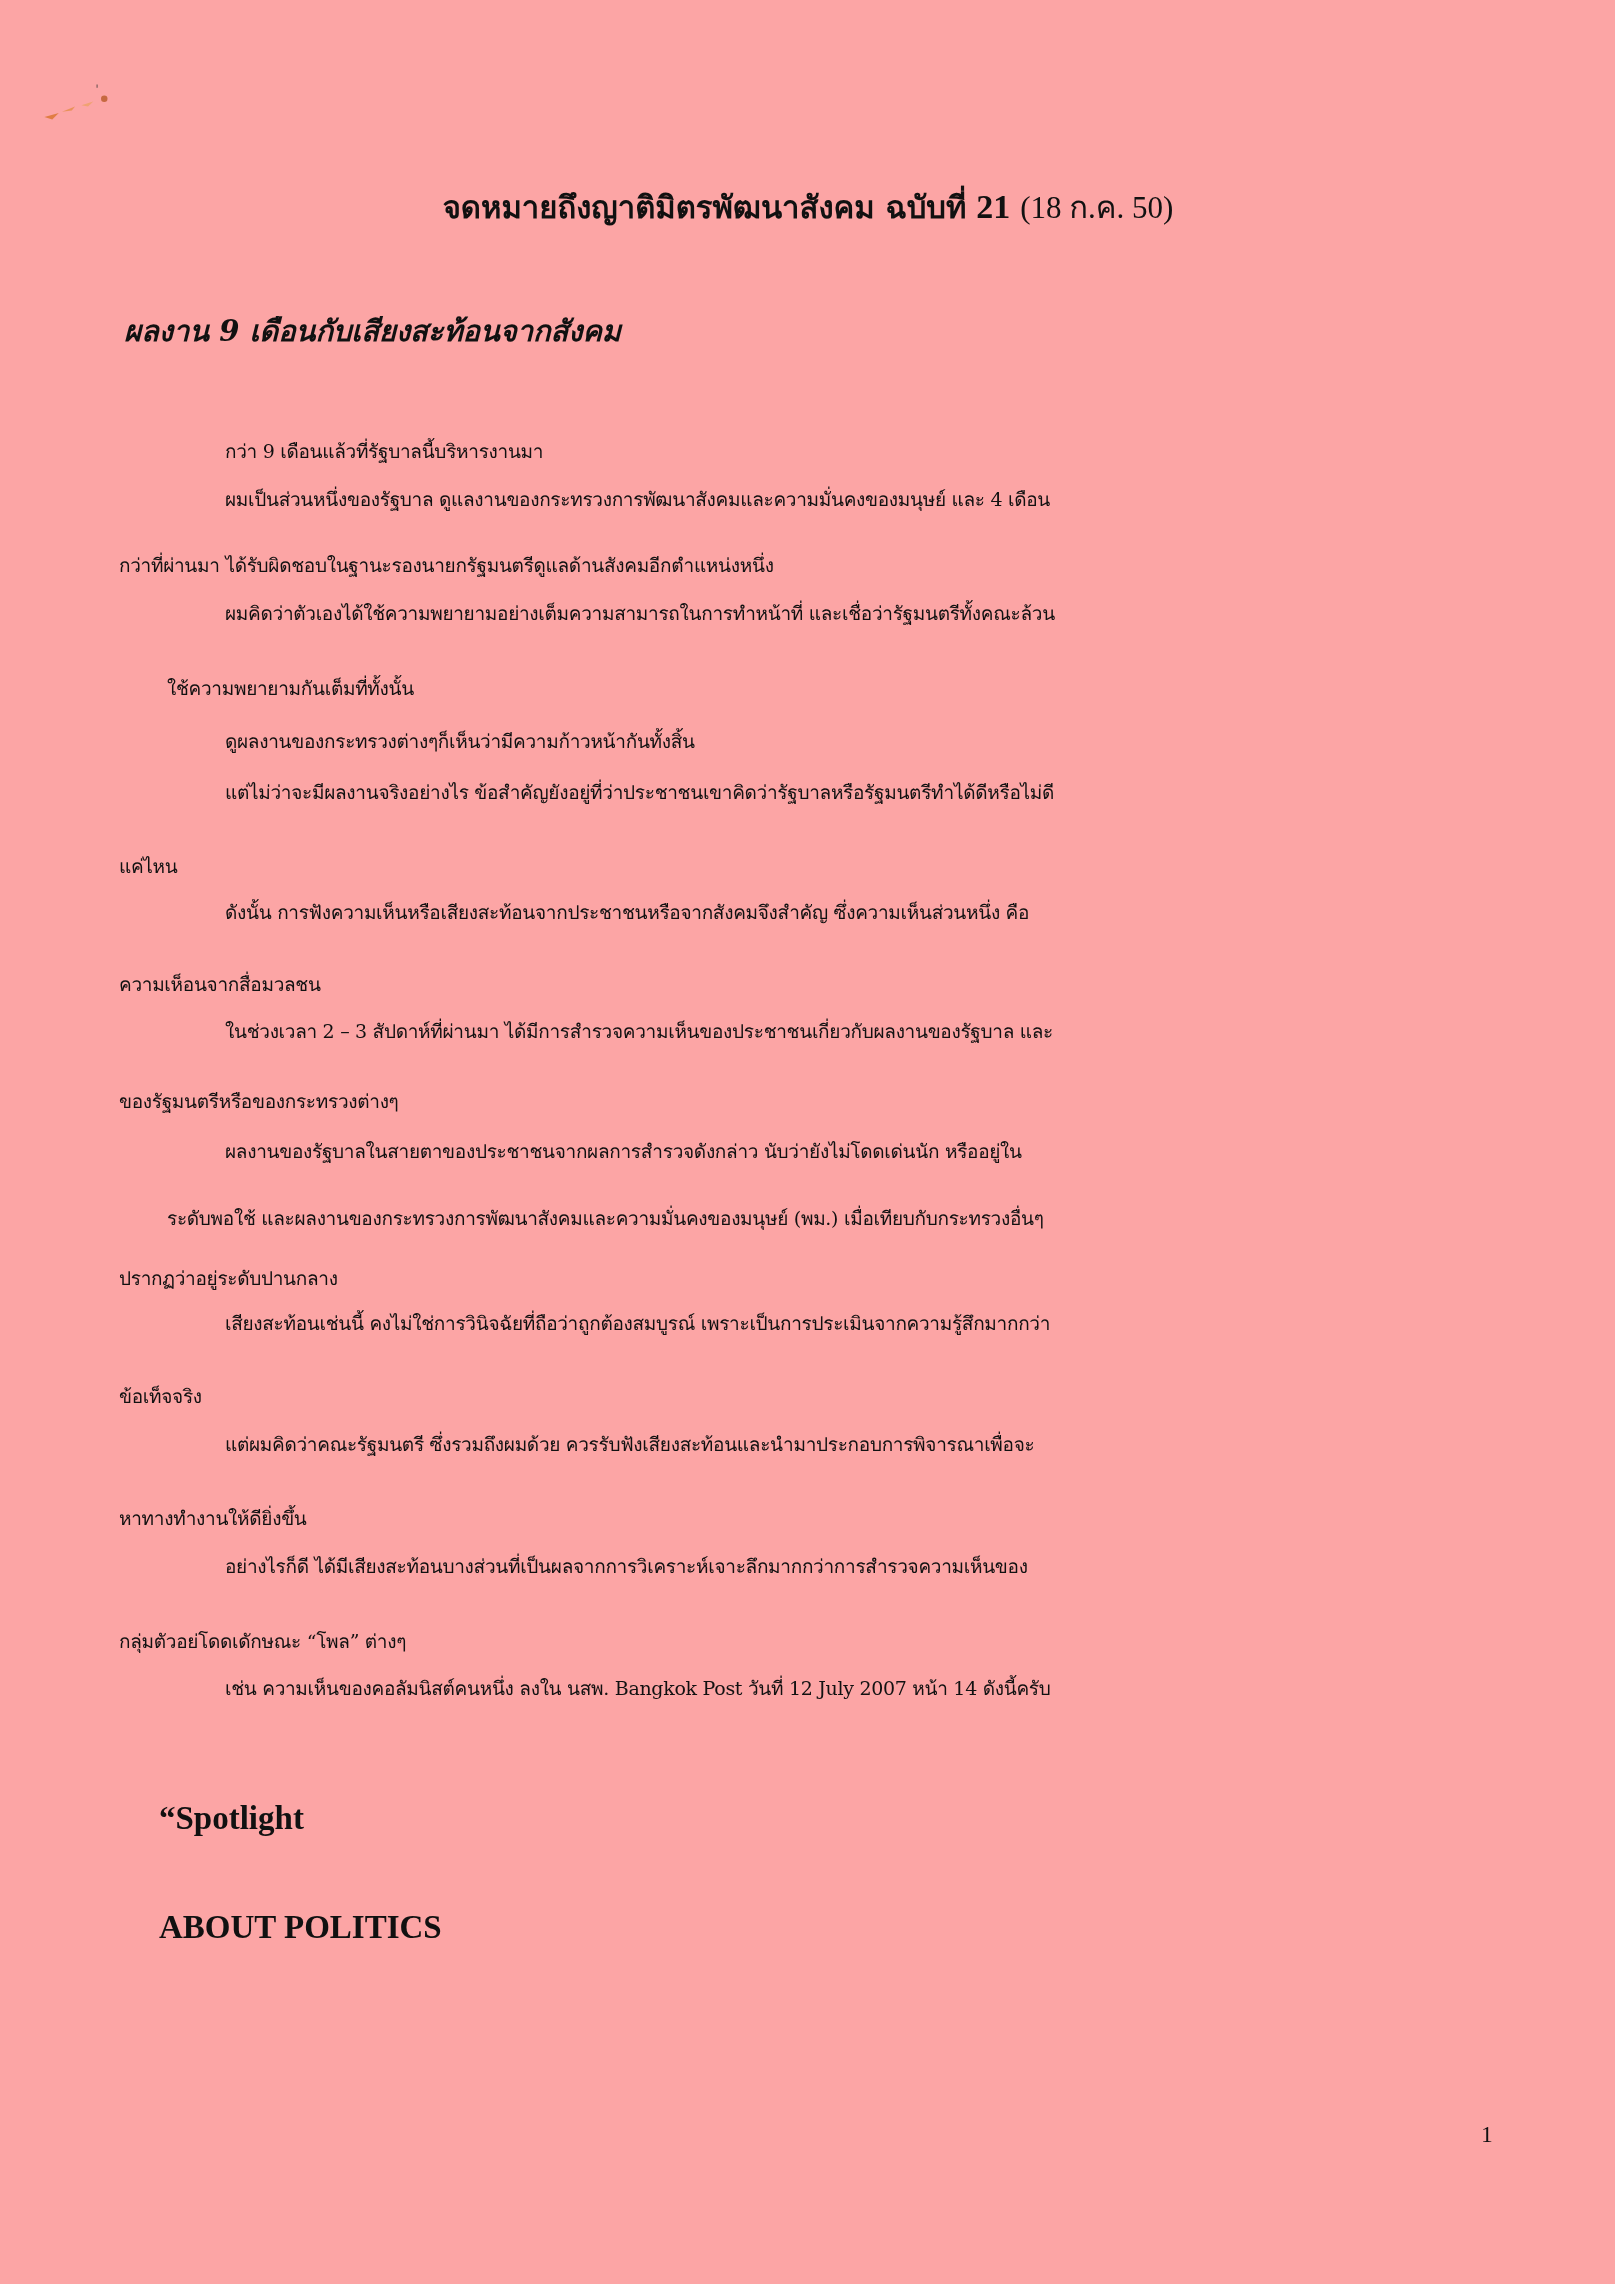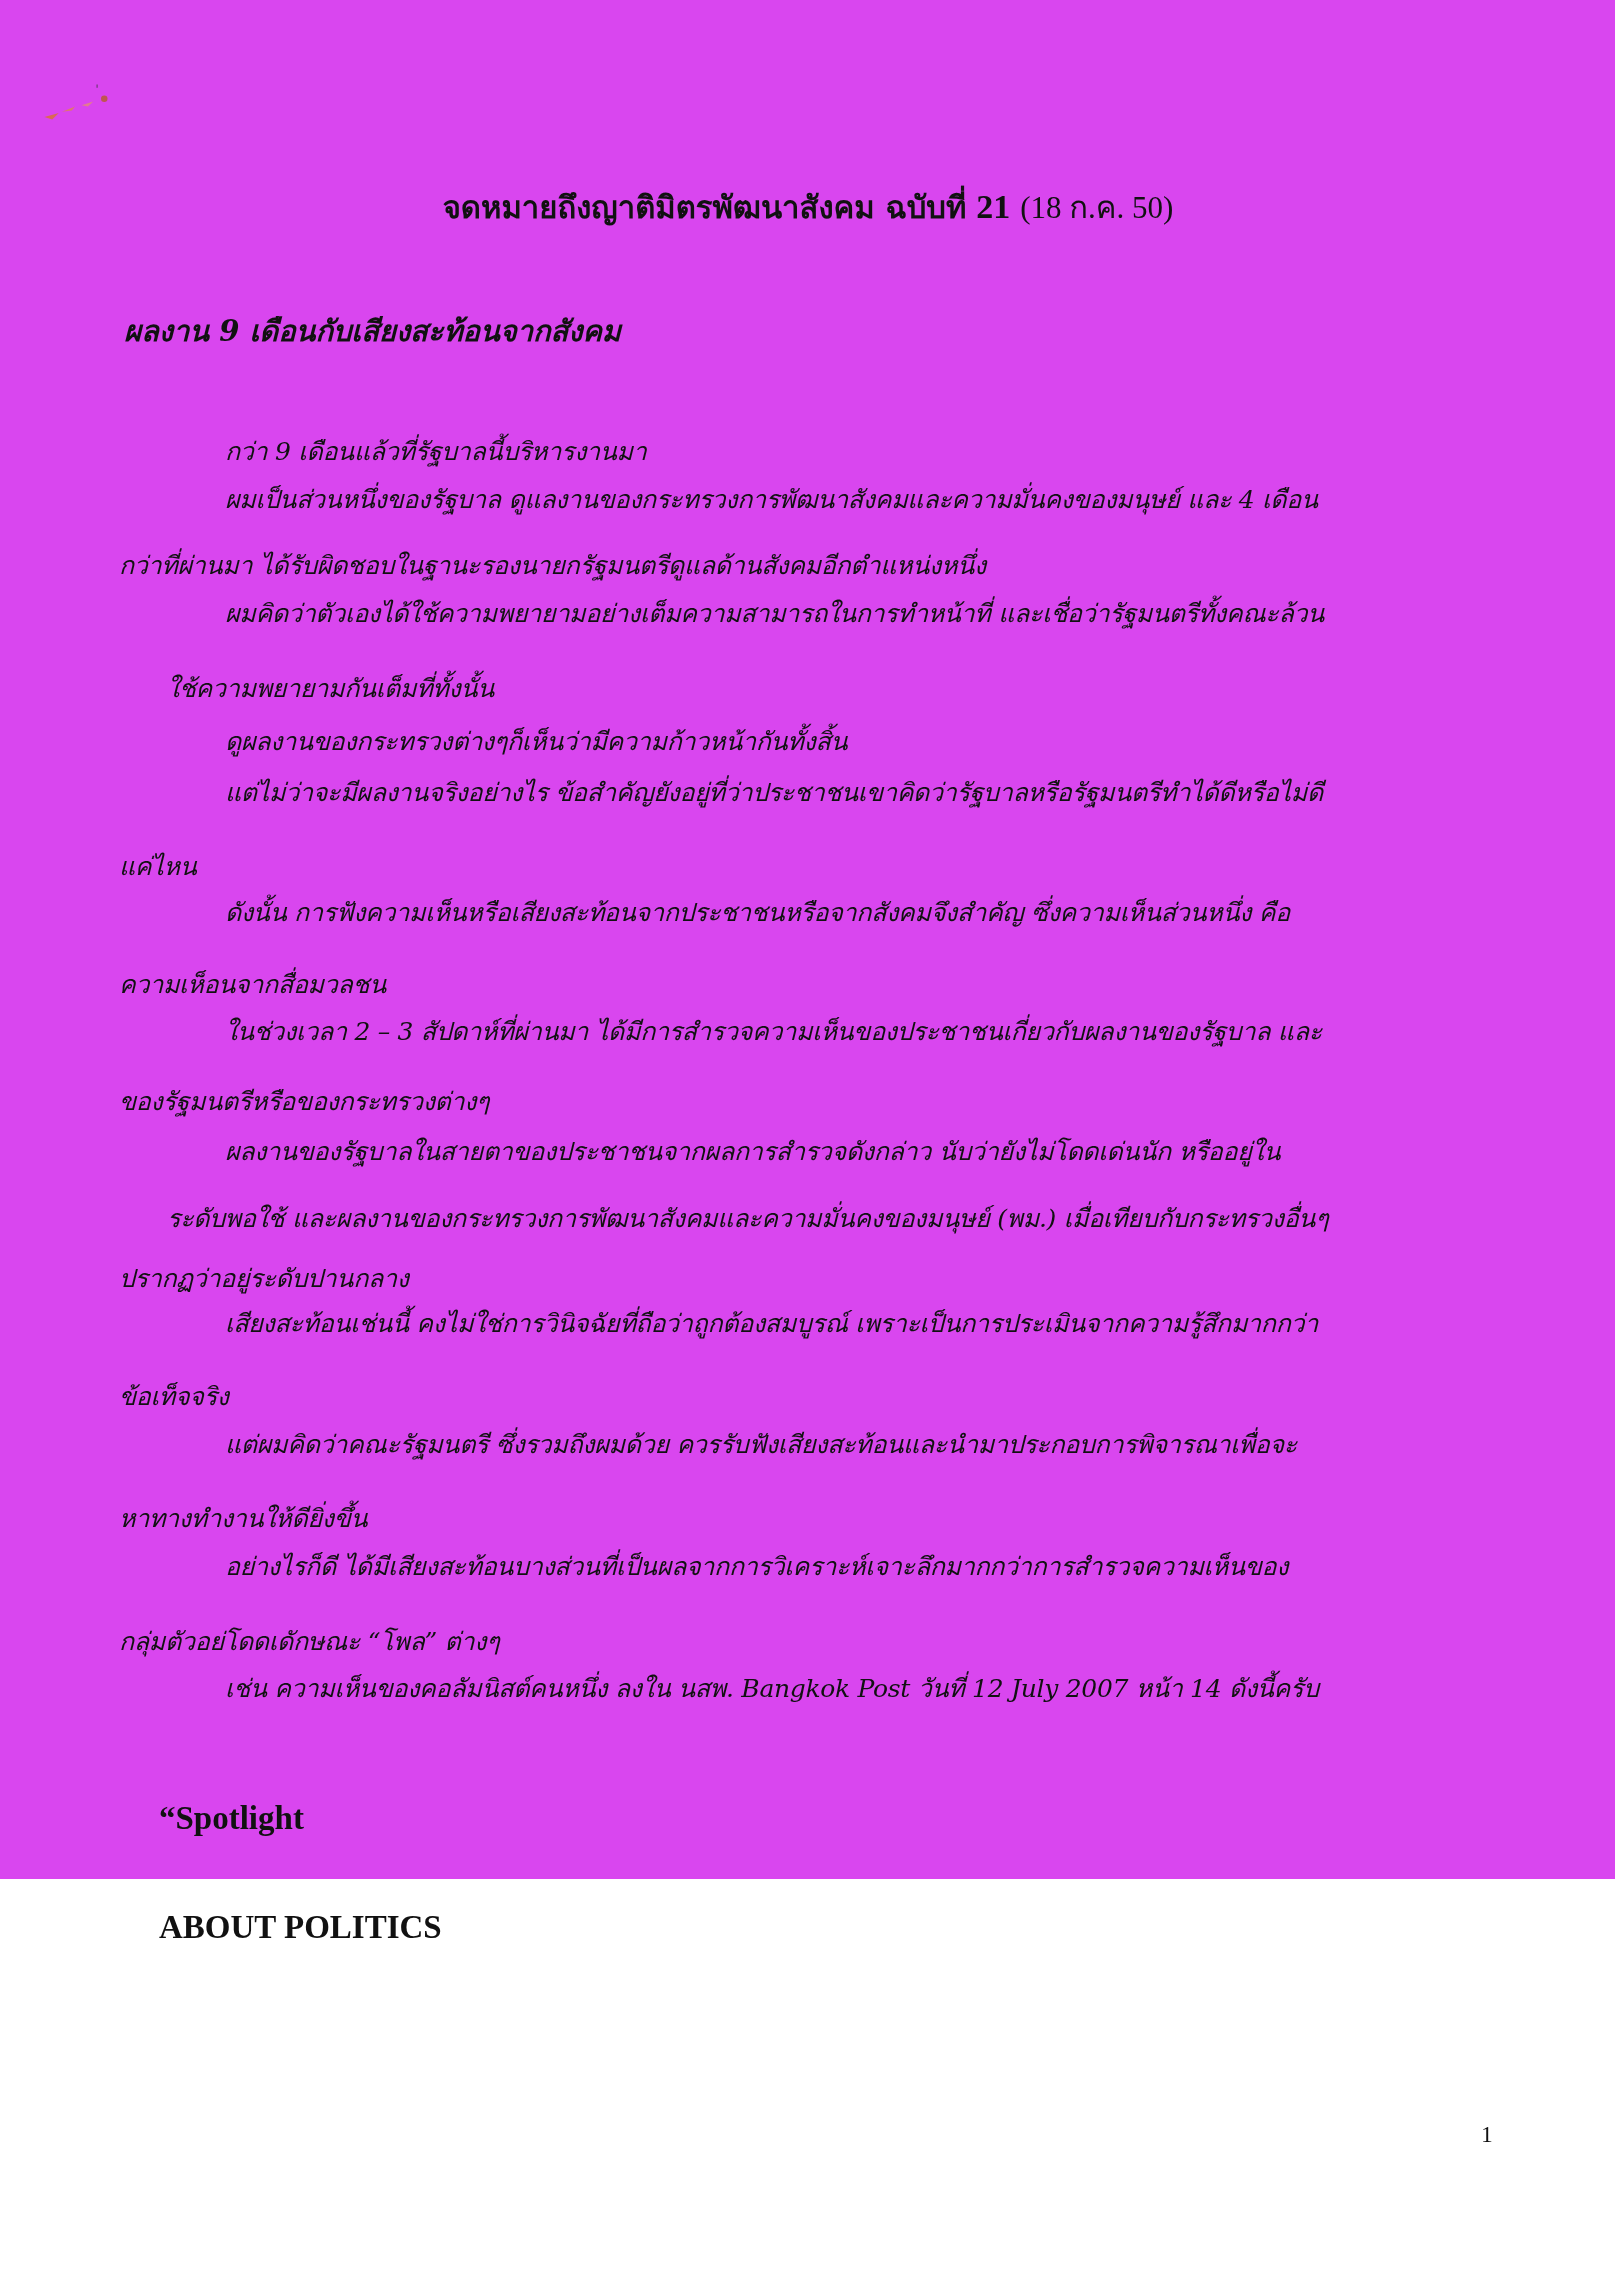--- a/index.html
+++ b/index.html
@@ -12,22 +12,22 @@
       height: 2284px;
       position: relative;
       overflow: hidden;
       color: #111111;
       font-family: "DejaVu Serif", "Liberation Serif", serif;
     }
     .page {
       position: absolute;
       left: 0; top: 0;
       width: 1616px;
-      height: 1879px;
-      background: #d946ef;
+      height: 2284px;
+      background: #fca5a5;
     }
     .stain {
       position: absolute;
       left: 26px;
       top: 78px;
       width: 98px;
       height: 52px;
     }
     .title {
       position: absolute;
@@ -48,24 +48,23 @@
       top: 308px;
       font-size: 29px;
       line-height: 46px;
       font-style: italic;
       font-weight: bold;
       white-space: nowrap;
     }
     .line {
       position: absolute;
       white-space: nowrap;
-      font-size: 25px;
+      font-size: 19px;
       line-height: 39px;
       letter-spacing: -0.3px;
-      font-style: italic;
     }
     .indent { left: 225px; }
     .flush { left: 119px; }
     .heading-en {
       position: absolute;
       left: 159px;
       font-family: "Liberation Serif", serif;
       font-weight: bold;
       font-size: 33px;
       line-height: 39px;

